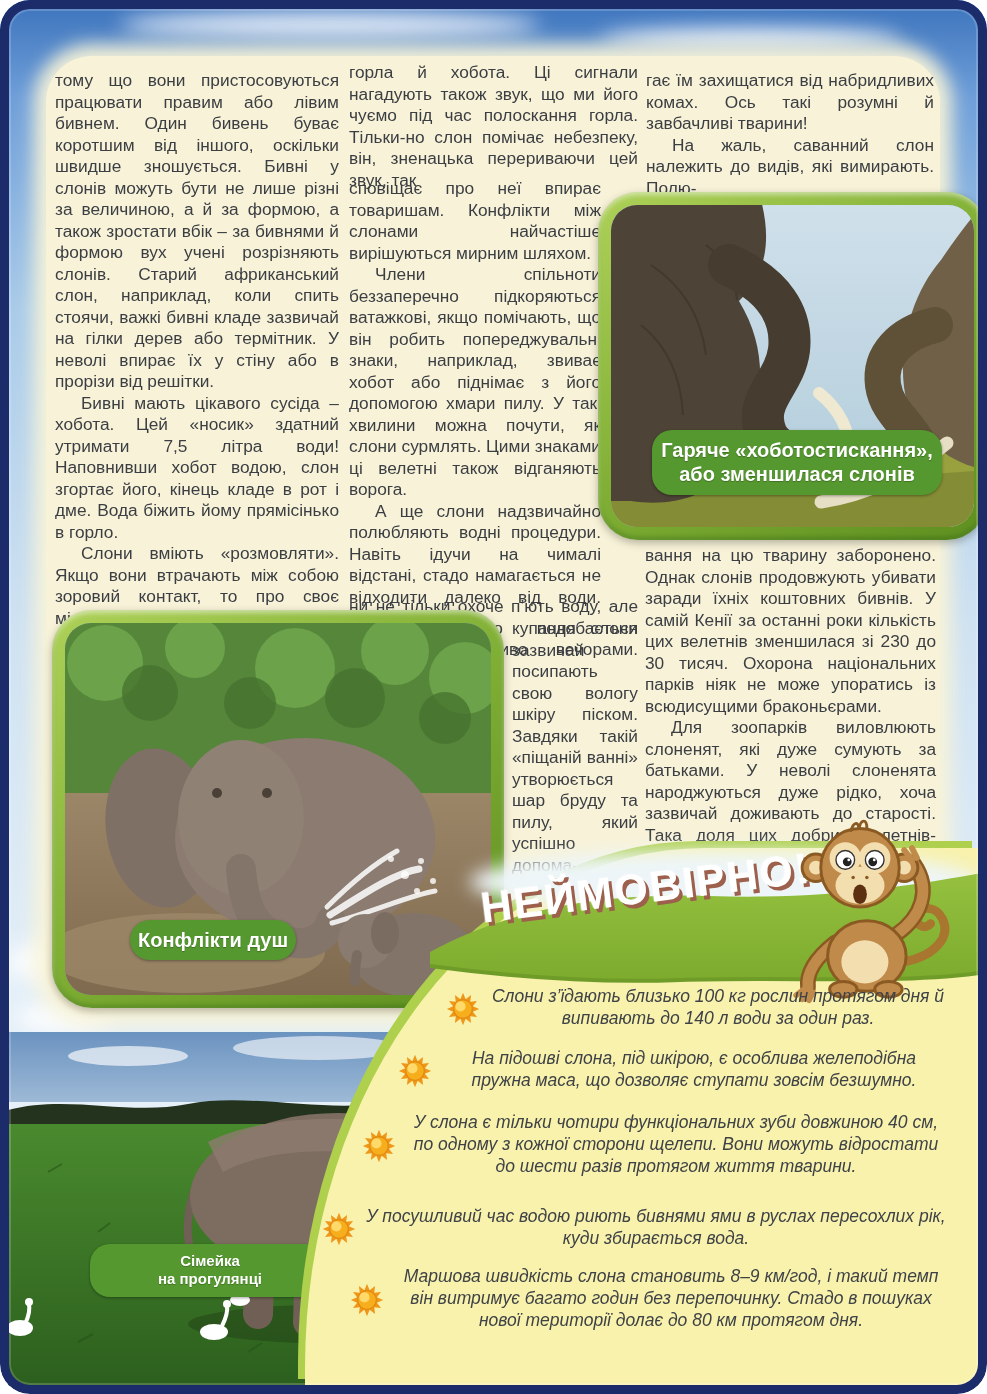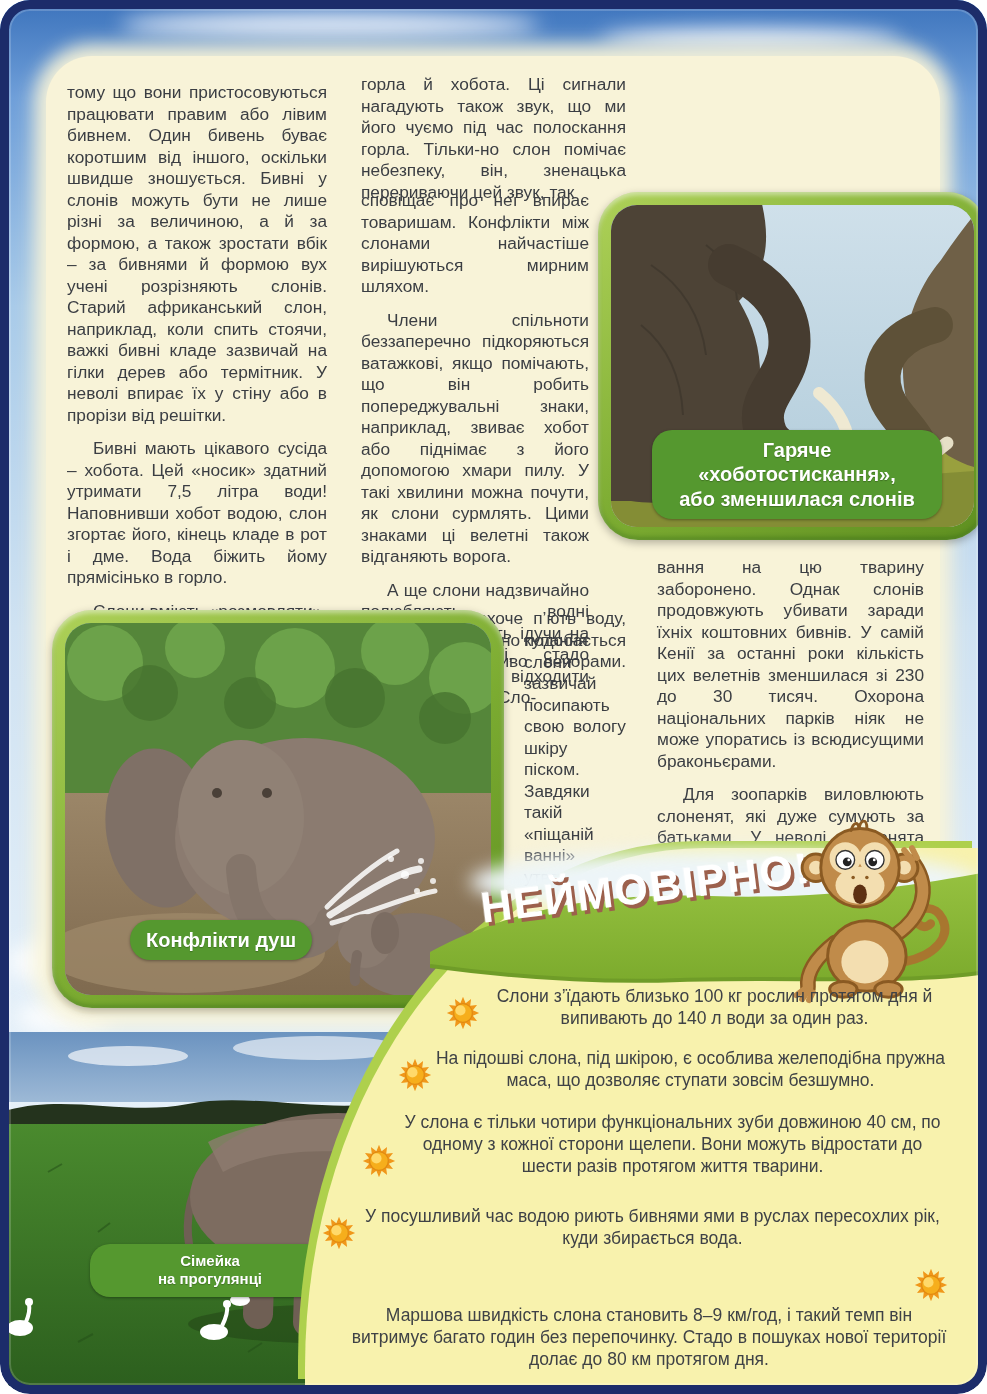--- a/index.html
+++ b/index.html
@@ -7,63 +7,63 @@
         font-family:"Liberation Sans","DejaVu Sans",sans-serif;}
   
   .sky{position:absolute;inset:0;z-index:1;
        background:linear-gradient(180deg,#3c73bc 0%,#6f9fd9 7%,#a9cbe9 22%,#cfe2f2 45%,#e2eef8 70%,#eef6fb 100%);}
   .cloud{position:absolute;background:#fff;border-radius:50%;filter:blur(10px);opacity:.85;z-index:2;}
   .cream{position:absolute;left:46px;top:56px;width:894px;height:958px;background:#f8f3d8;
          border-radius:46px;box-shadow:0 0 18px 12px rgba(248,243,216,.95);z-index:3;}
   
   .txt{position:absolute;z-index:5;color:#3b3e43;font-size:17.3px;line-height:21.5px;
        text-align:justify;}
-  .txt p{margin:12px;}
+  .txt p{margin:0;}
   .txt p.ind{text-indent:26px;}
   .c1{left:55px;top:70px;width:284px;}
   .c2a{left:349px;top:62px;width:289px;}
   .c2b{left:349px;top:178px;width:252px;}
   .c2c{left:349px;top:596px;width:289px;}
   .c2d{left:512px;top:618px;width:126px;}
   .c3a{left:646px;top:70px;width:288px;}
   .c3b{left:645px;top:545px;width:291px;}
   
   .photo-frame{position:absolute;z-index:6;border-radius:40px;padding:13px;box-sizing:border-box;
       background:linear-gradient(145deg,#aed158 0%,#7bab31 55%,#5e8f20 100%);
       box-shadow:0 3px 8px rgba(0,0,0,.28), inset 0 3px 5px rgba(255,255,255,.5), inset 0 -3px 5px rgba(0,60,0,.25);}
   .photo-frame .inner{width:100%;height:100%;border-radius:26px;overflow:hidden;position:relative;background:#9db8c8;}
   .ph-trunks{left:598px;top:192px;width:389px;height:348px;}
   .ph-shower{left:52px;top:610px;width:452px;height:398px;}
   .ph-family{position:absolute;left:8px;top:1032px;width:700px;height:354px;overflow:hidden;z-index:4;}
   svg.fill{display:block;width:100%;height:100%;}
   
   .badge{position:absolute;z-index:8;background:#55982f;color:#fff;font-weight:bold;text-align:center;
-         border-radius:20px;padding:8px 16px;font-size:20px;line-height:1.22;
+         border-radius:20px;padding:8px 8px;font-size:20px;line-height:1.22;
          box-shadow:0 1px 3px rgba(0,0,0,.35);text-shadow:0 1px 1px rgba(0,0,0,.25);}
   .bdg-trunks{left:652px;top:430px;width:290px;box-sizing:border-box;}
   .bdg-shower{left:130px;top:920px;}
   .bdg-family{left:90px;top:1244px;width:240px;box-sizing:border-box;font-size:15px;}
   
   .yellow{position:absolute;left:305px;top:848px;right:8px;bottom:8px;z-index:9;background:#f8f2ad;
           border-top-left-radius:400px 520px;box-shadow:-7px -7px 0 0 #aed04c;}
   .band-halo{position:absolute;left:470px;top:850px;width:510px;height:64px;background:#edf5f8;
              border-radius:50%;filter:blur(9px);z-index:10;}
   .band{position:absolute;left:430px;top:852px;width:557px;height:145px;z-index:11;}
   .facts-title{position:absolute;left:478px;top:884px;z-index:13;transform:rotate(-7deg);transform-origin:left top;
         color:#fff;font-weight:bold;font-size:43px;letter-spacing:2px;
         text-shadow:3px 4px 0 #9c604c, -1px -1px 0 rgba(255,255,255,.35);}
   .monkey{position:absolute;left:757px;top:806px;width:206px;height:198px;z-index:13;}
-  .fact{position:absolute;z-index:14;display:flex;align-items:flex-end;gap:3px;}
+  .fact{position:absolute;z-index:14;display:flex;align-items:center;gap:10px;font-style:italic;}
   .fact .sun{flex:0 0 34px;width:34px;height:34px;margin-top:2px;}
   .fact .ftext{flex:1;color:#3f4246;font-size:17.5px;line-height:1.25;text-align:center;}
   .f1{top:986px;left:446px;width:500px;}
   .f2{top:1048px;left:398px;width:548px;}
   .f3{top:1112px;left:362px;width:584px;}
   .f4{top:1206px;left:322px;width:624px;}
-  .f5{top:1266px;left:350px;width:598px;flex-direction:column;}
+  .f5{top:1266px;left:350px;width:598px;}
   
   .frame{position:absolute;inset:0;border:9px solid #1c2c6a;border-radius:30px;box-sizing:border-box;
          z-index:60;pointer-events:none;box-shadow:inset 0 0 0 2px rgba(255,255,255,.18);}
 </style>
 </head>
 <body>
 
 <div class="page">
 
   <div class="sky"></div>
@@ -136,20 +136,22 @@
     <p class="ind">Члени спільноти беззаперечно підкоряються ватажкові, якщо помічають, що він робить попереджувальні знаки, наприклад, звиває хобот або піднімає з його допомогою хмари пилу. У такі хвилини можна почути, як слони сурмлять. Цими знаками ці велетні також відганяють ворога.</p>
     <p class="ind">А ще слони надзвичайно полюбляють водні процедури. Навіть ідучи на чималі відстані, стадо намагається не відходити далеко від води. Сло-</p>
   </div>
   <div class="txt c2c">
     <p>ни не тільки охоче п’ють воду, але їм надзвичайно подобається купатись, особливо вечорами. Після</p>
   </div>
   <div class="txt c2d">
     <p>купання слони зазвичай посипають свою вологу шкіру піском. Завдяки такій «піщаній ванні» утворюється шар бруду та пилу, який успішно допома-</p>
   </div>
   <div class="txt c3a">
+    <p>гає їм захищатися від набридливих комах. Ось такі розумні й завбачливі тварини!</p>
+    <p class="ind">На жаль, саванний слон належить до видів, які вимирають. Полю-</p>
   </div>
   <div class="txt c3b">
     <p>вання на цю тварину заборонено. Однак слонів продовжують убивати заради їхніх коштовних бивнів. У самій Кенії за останні роки кількість цих велетнів зменшилася зі 230 до 30 тисяч. Охорона національних парків ніяк не може упоратись із всюдисущими браконьєрами.</p>
     <p class="ind">Для зоопарків виловлюють слоненят, які дуже сумують за батьками. У неволі слоненята народжуються дуже рідко, хоча зазвичай доживають до старості. Така доля цих добрих велетнів-вуханів.</p>
   </div>
 
   <div class="photo-frame ph-trunks">
     <div class="inner">
       <svg class="fill" viewBox="0 0 363 322" preserveAspectRatio="none">
         <defs>

